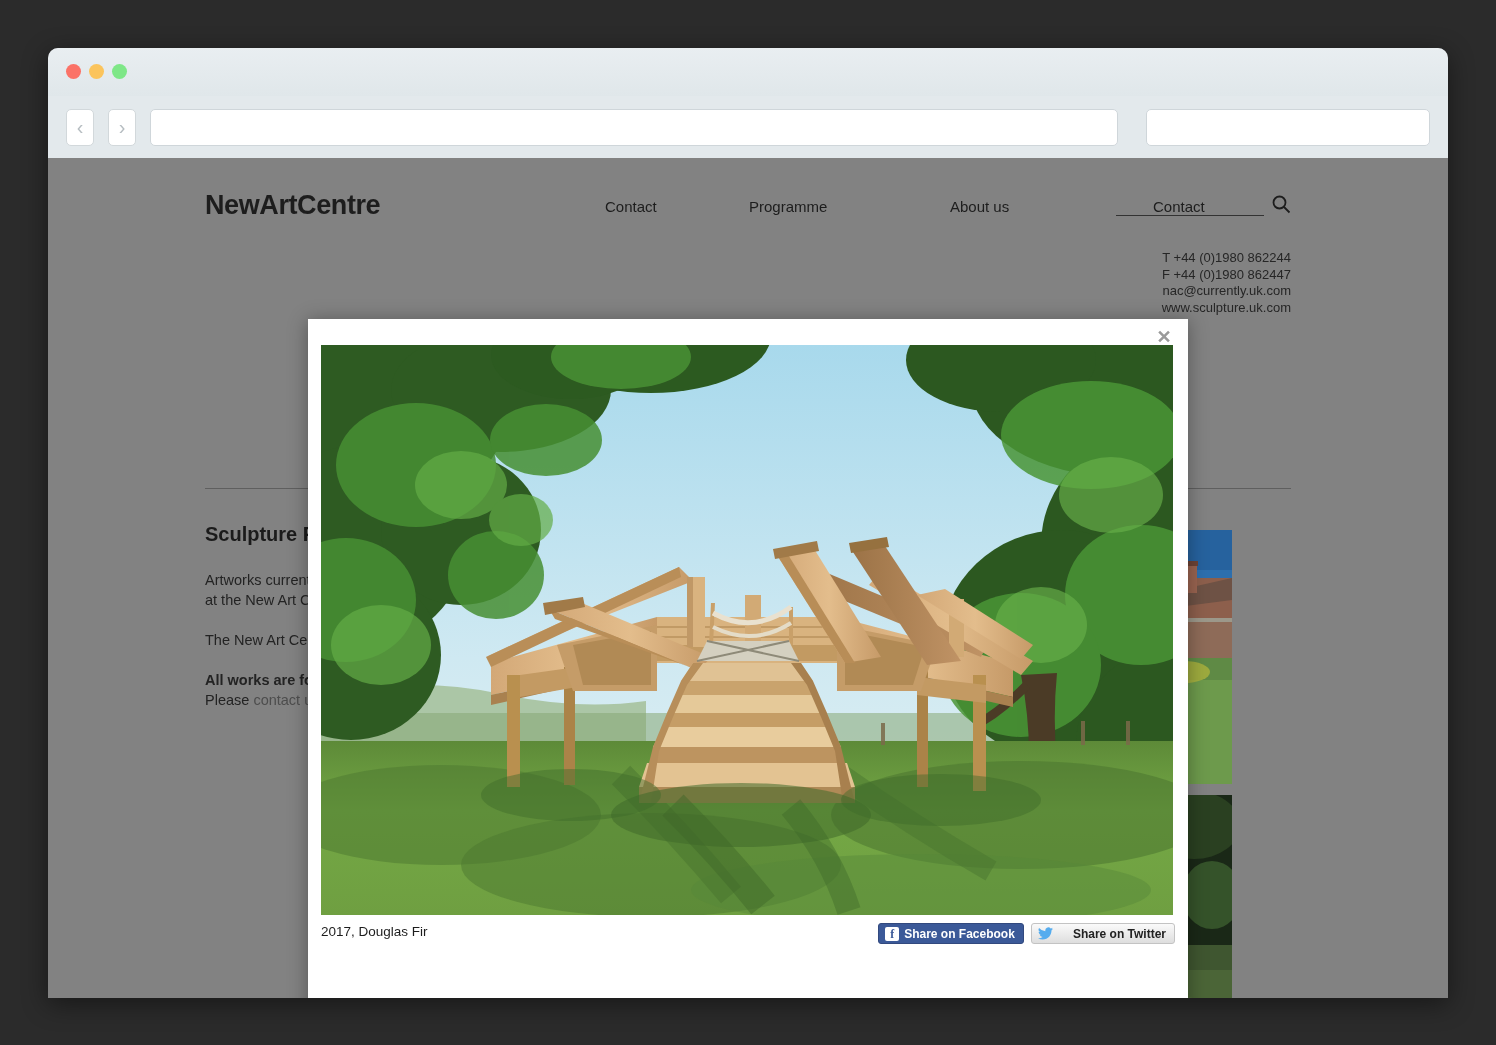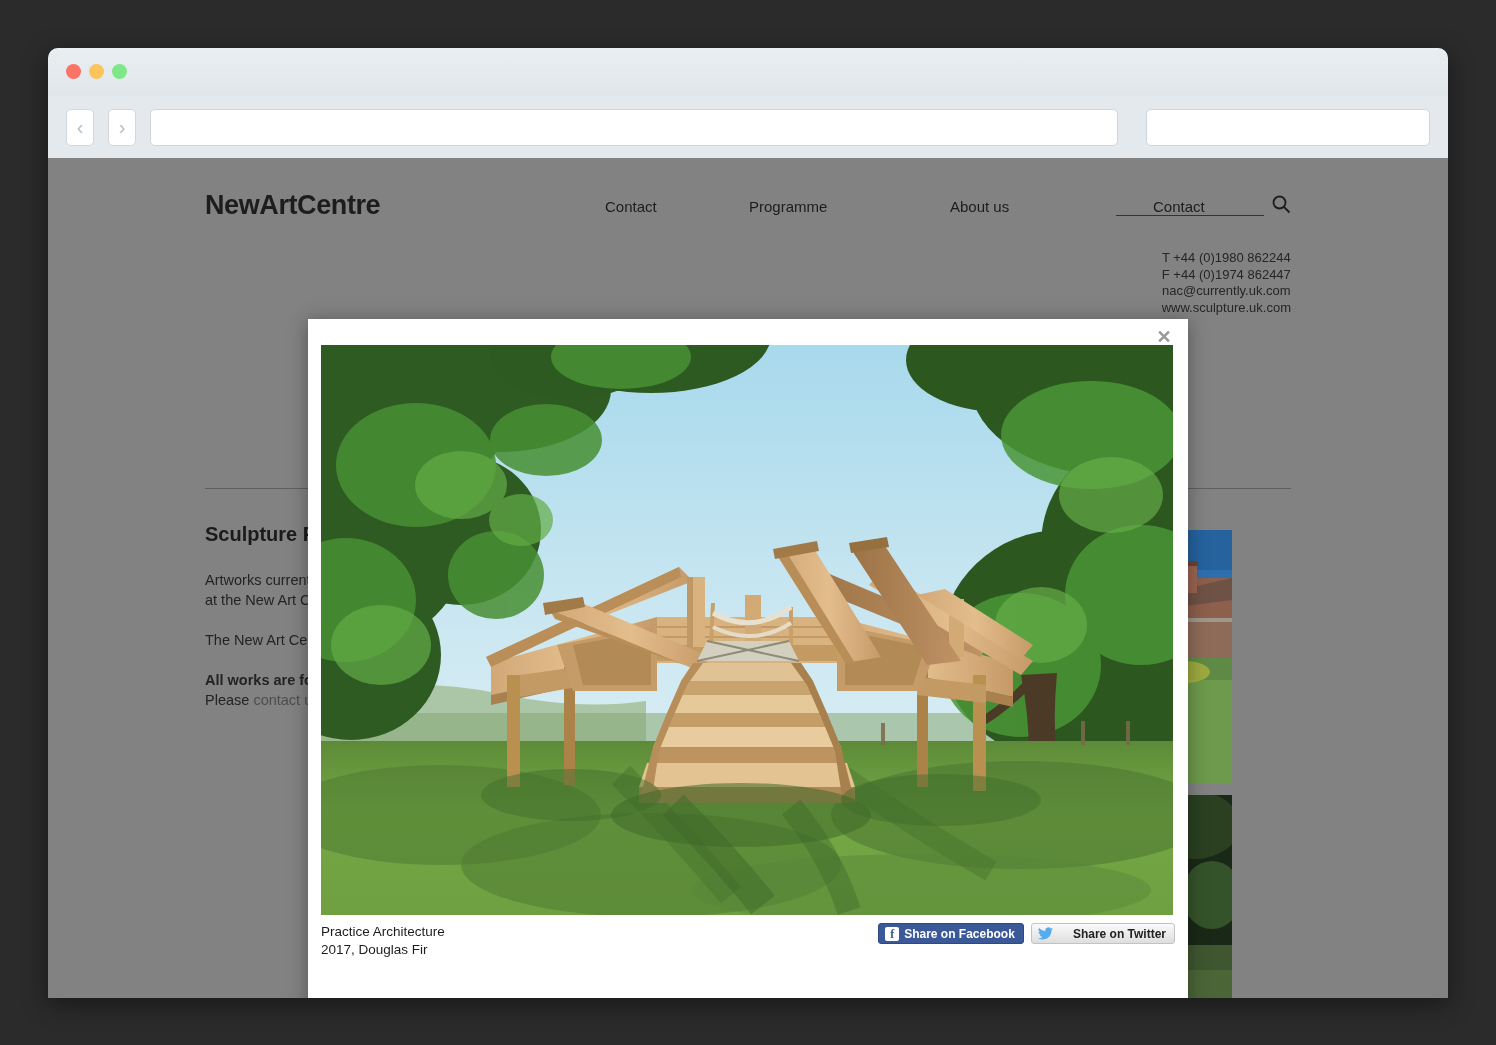--- a/index.html
+++ b/index.html
@@ -113,21 +113,21 @@
     position: absolute; right: 0; top: -2px;
     width: 20px; height: 20px;
     color: #1d1d1d;
   }
 
   #contact-block {
     position: absolute;
     right: 157px; top: 92px;
     font-size: 13px; line-height: 16.5px;
     color: #262626;
-    text-align: center;
+    text-align: right;
     white-space: nowrap;
   }
 
   #divider {
     position: absolute;
     left: 157px; right: 157px; top: 330px;
     height: 1px; background: #5f5f5f;
   }
 
   #left-col {
@@ -268,21 +268,21 @@
             <svg viewBox="0 0 20 20" width="20" height="20">
               <circle cx="8.5" cy="8.5" r="6" fill="none" stroke="currentColor" stroke-width="1.8"></circle>
               <line x1="13" y1="13" x2="18.5" y2="18.5" stroke="currentColor" stroke-width="1.8"></line>
             </svg>
           </div>
         </div>
       </div>
 
       <div id="contact-block">
         <div>T +44 (0)1980 862244</div>
-        <div>F +44 (0)1974 862447</div>
+        <div>F +44 (0)1980 862447</div>
         <div>nac@currently.uk.com</div>
         <div>www.sculpture.uk.com</div>
       </div>
 
       <div id="divider"></div>
 
       <div id="left-col">
         <div id="section-title">Sculpture Park</div>
 
         <p class="body-p">
@@ -520,21 +520,20 @@
           <ellipse cx="420" cy="470" rx="130" ry="32" fill="#3f6a2a" opacity="0.55"></ellipse>
           <ellipse cx="250" cy="450" rx="90" ry="26" fill="#3f6a2a" opacity="0.45"></ellipse>
           <ellipse cx="620" cy="455" rx="100" ry="26" fill="#3f6a2a" opacity="0.45"></ellipse>
           <path d="M352 460 q50 50 90 100" stroke="#3d6729" stroke-width="30" fill="none" opacity="0.45"></path>
           <path d="M470 462 q40 48 58 104" stroke="#3d6729" stroke-width="24" fill="none" opacity="0.4"></path>
         </svg>
       </div>
 
       <div id="caption-area">
         <div id="caption-text">
-          <div>Practice Architecture</div>
           <div>2017, Douglas Fir</div>
         </div>
 
         <div id="share-buttons">
           <div class="share-btn" id="share-facebook">
             <span class="fb-glyph">f</span>
             <span>Share on Facebook</span>
           </div>
           <div class="share-btn" id="share-twitter">
             <span class="tw-glyph">

